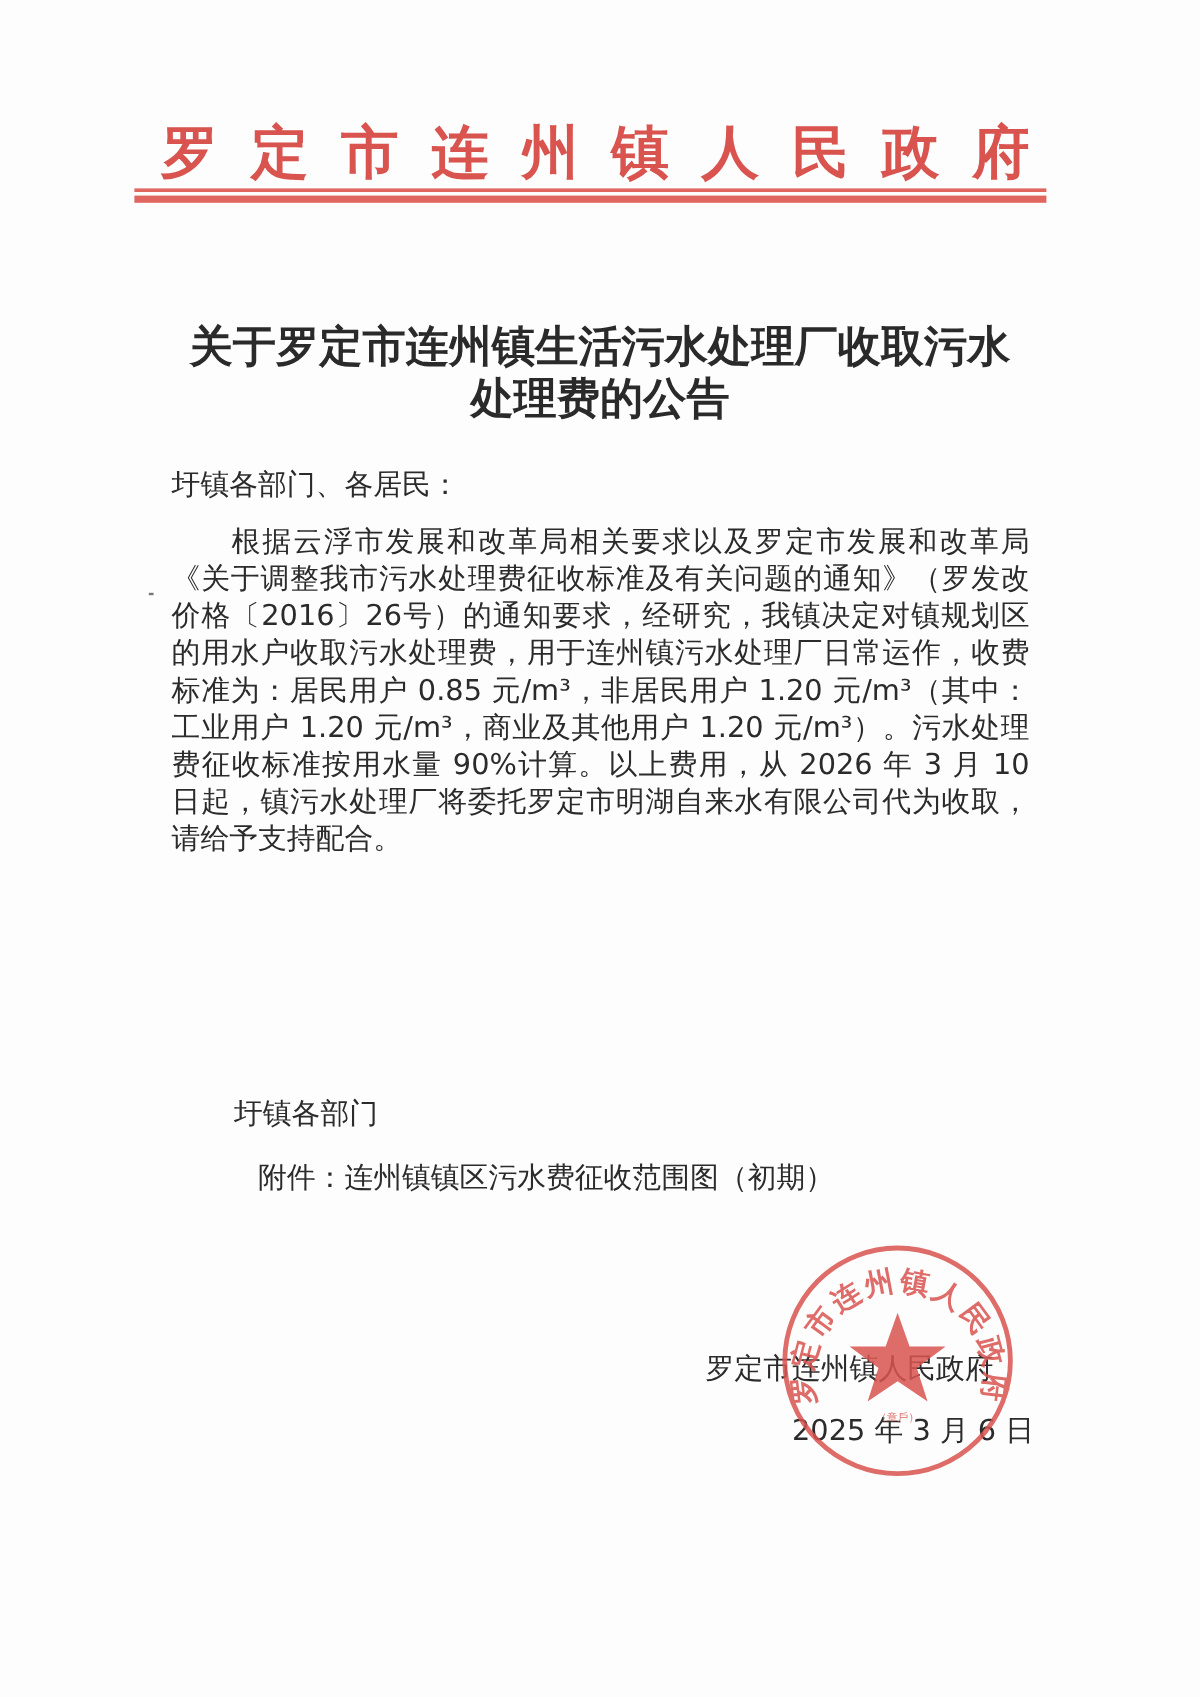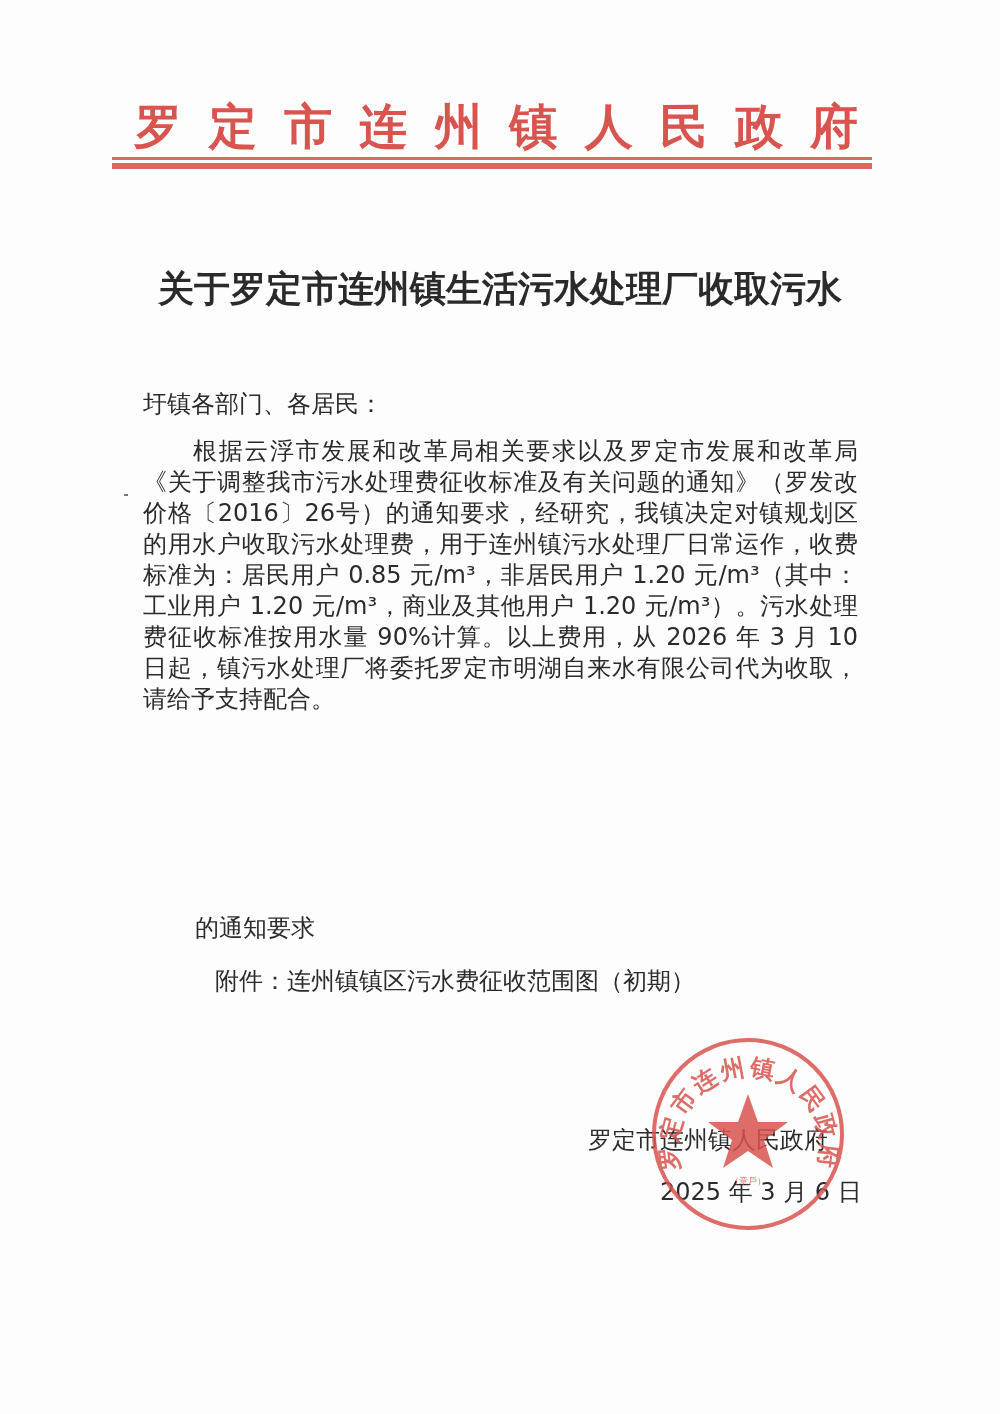--- a/index.html
+++ b/index.html
@@ -54,28 +54,29 @@
       <span>人</span>
       <span>民</span>
       <span>政</span>
       <span>府</span>
     </div>
   </div>
   <div class="rule-thin" style="left:112px;top:157px;"></div>
   <div class="rule-thick" style="left:112px;top:163px;"></div>
 
   <div class="doc-title l1">关于罗定市连州镇生活污水处理厂收取污水</div>
+  <div class="doc-title l2">处理费的公告</div>
 
   <div class="body-text salutation">圩镇各部门、各居民：</div>
 
   <div class="stray-mark"></div>
 
   <div class="para">根据云浮市发展和改革局相关要求以及罗定市发展和改革局《关于调整我市污水处理费征收标准及有关问题的通知》（罗发改价格〔2016〕26号）的通知要求，经研究，我镇决定对镇规划区的用水户收取污水处理费，用于连州镇污水处理厂日常运作，收费标准为：居民用户 0.85 元/m³，非居民用户 1.20 元/m³（其中：工业用户 1.20 元/m³，商业及其他用户 1.20 元/m³）。污水处理费征收标准按用水量 90%计算。以上费用，从 2026 年 3 月 10 日起，镇污水处理厂将委托罗定市明湖自来水有限公司代为收取，请给予支持配合。</div>
 
-  <div class="body-text closing">的通知要求</div>
+  <div class="body-text closing">圩镇各部门</div>
   <div class="body-text attachment">附件：连州镇镇区污水费征收范围图（初期）</div>
 
   <div class="sign-org">罗定市连州镇人民政府</div>
   <div class="sign-date">2025 年 3 月 6 日</div>
 
   <svg class="seal" viewBox="0 0 200 196">
     <defs>
       <path id="sealArc" d="M 40 150 A 72 72 0 1 1 162 150"></path>
     </defs>
     <circle cx="100" cy="98" r="94" fill="none" stroke="#d9534f" stroke-width="4"></circle>

